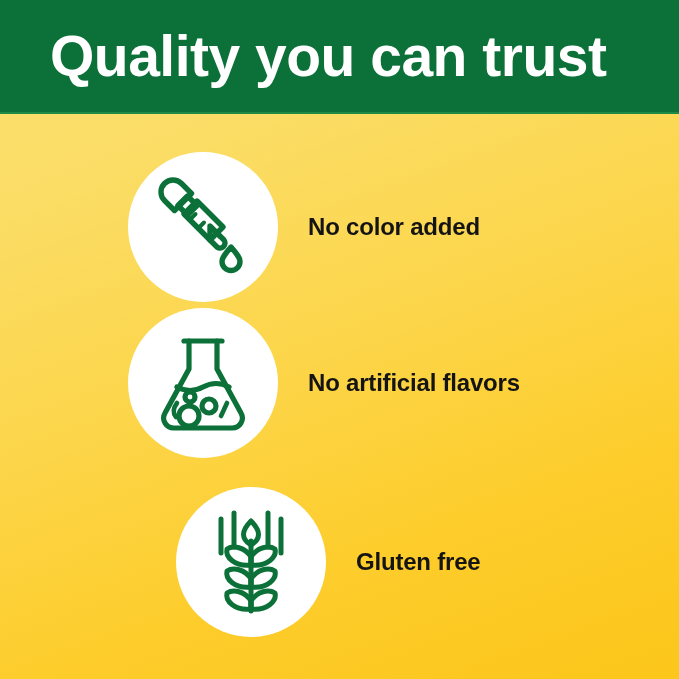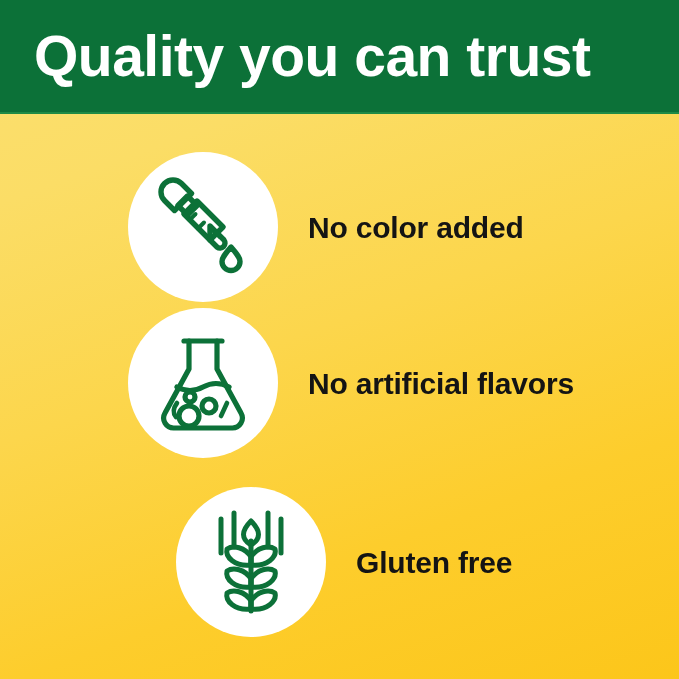--- a/index.html
+++ b/index.html
@@ -42,21 +42,21 @@
     display: flex;
     align-items: center;
   }
   .header-title {
     color: #FFFFFF;
     font-family: "Liberation Sans", sans-serif;
     font-size: 57px;
     font-weight: bold;
     letter-spacing: -0.5px;
     line-height: 1;
-    margin-left: 34px;
+    margin-left: 50px;
     white-space: nowrap;
   }
 
   
   .features {
     position: absolute;
     left: 0;
     top: 114px;
     width: 679px;
     height: 565px;
@@ -86,21 +86,21 @@
     justify-content: center;
   }
   .icon-badge svg {
     display: block;
   }
 
   .feature-label {
     margin-left: 30px;
     color: #141414;
     font-family: "Liberation Sans", sans-serif;
-    font-size: 30px;
+    font-size: 24px;
     font-weight: bold;
     letter-spacing: -0.2px;
     line-height: 1.1;
     white-space: nowrap;
   }
 </style>
 </head>
 <body>
 
 <div class="poster">

